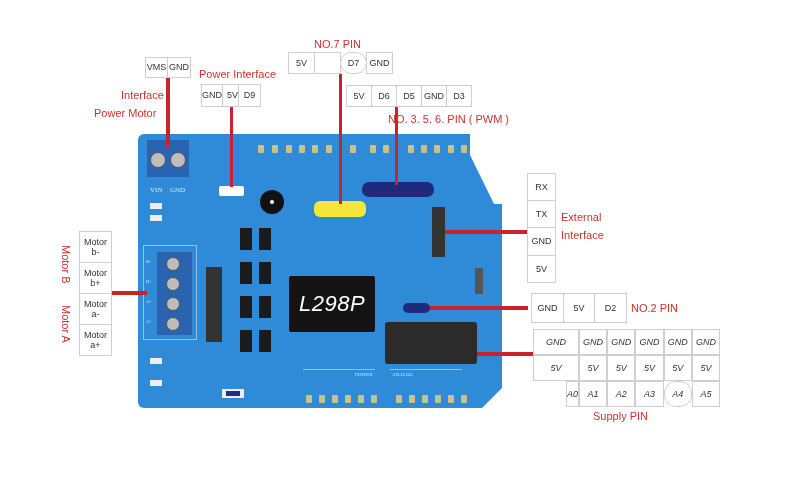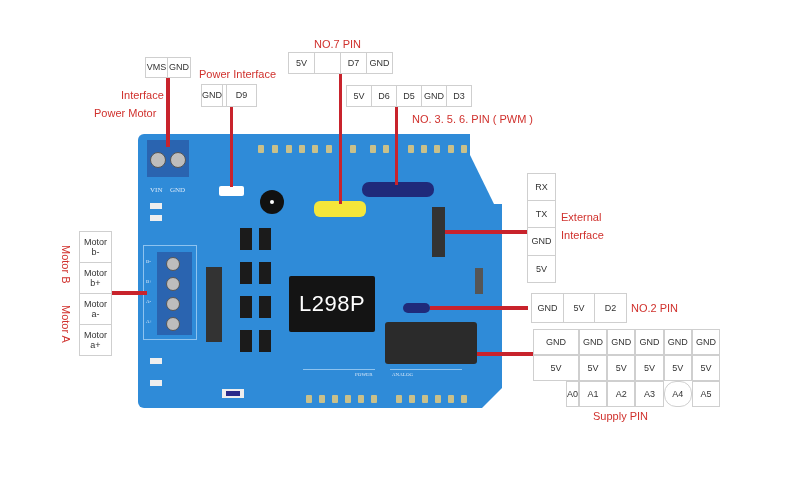--- a/index.html
+++ b/index.html
@@ -1,17 +1,17 @@
 <!DOCTYPE html>
 <html><head>
 <meta charset="utf-8">
 <style>
   html,body{margin:0;padding:0;background:#fff;}
   body{width:799px;height:480px;position:relative;overflow:hidden;font-family:"Liberation Sans",sans-serif;}
-  .abs{position:absolute;}
+  .abs{position:absolute;font-style:italic;}
   .cell{position:absolute;box-sizing:border-box;border:1px solid #cfcfcf;background:#fff;color:#333;font-size:9px;display:flex;align-items:center;justify-content:center;text-align:center;line-height:1.15;}
   .red-text{position:absolute;color:#d0312d;font-size:11px;white-space:nowrap;}
   .wire{position:absolute;background:#c8232c;}
   .board{position:absolute;left:138px;top:134px;width:364px;height:274px;background:#2f8bd8;border-radius:6px;}
   .pad{position:absolute;width:6px;height:8px;background:#c9c08a;border-radius:1px;}
   .blk{position:absolute;background:#1b1b1b;}
   .silk{position:absolute;color:#d8e8f8;font-size:5px;font-family:"Liberation Serif",serif;}
 </style>
 </head>
 <body>
@@ -121,34 +121,34 @@
 <div class="wire" style="left:112px;top:291px;width:35px;height:4px;"></div>
 
 <div class="cell" style="left:145px;top:57px;width:23px;height:21px;">VMS</div>
 <div class="cell" style="left:167px;top:57px;width:24px;height:21px;">GND</div>
 <div class="red-text" style="left:121px;top:89px;">Interface</div>
 <div class="red-text" style="left:94px;top:107px;">Power Motor</div>
 
 <div class="red-text" style="left:199px;top:68px;">Power Interface</div>
 <div class="cell" style="left:201px;top:84px;width:22px;height:23px;">GND</div>
 <div class="cell" style="left:222px;top:84px;width:21px;height:23px;">5V</div>
-<div class="cell" style="left:226px;top:84px;width:31px;height:23px;">D9</div>
+<div class="cell" style="left:238px;top:84px;width:23px;height:23px;">D9</div>
 
 <div class="red-text" style="left:314px;top:38px;">NO.7 PIN</div>
 <div class="cell" style="left:288px;top:52px;width:27px;height:22px;">5V</div>
 <div class="cell" style="left:314px;top:52px;width:27px;height:22px;"></div>
-<div class="cell" style="left:340px;top:52px;width:27px;height:22px;">D7</div>
+<div class="cell" style="left:340px;top:52px;width:27px;height:22px;border-radius:11px;">D7</div>
 <div class="cell" style="left:366px;top:52px;width:27px;height:22px;">GND</div>
 
 <div class="cell" style="left:346px;top:85px;width:26px;height:22px;">5V</div>
 <div class="cell" style="left:371px;top:85px;width:26px;height:22px;">D6</div>
 <div class="cell" style="left:396px;top:85px;width:26px;height:22px;">D5</div>
 <div class="cell" style="left:421px;top:85px;width:26px;height:22px;">GND</div>
 <div class="cell" style="left:446px;top:85px;width:26px;height:22px;">D3</div>
-<div class="red-text" style="left:412px;top:113px;">NO. 3. 5. 6. PIN ( PWM )</div>
+<div class="red-text" style="left:388px;top:113px;">NO. 3. 5. 6. PIN ( PWM )</div>
 
 <div class="cell" style="left:527px;top:173px;width:29px;height:28px;">RX</div>
 <div class="cell" style="left:527px;top:200px;width:29px;height:28px;">TX</div>
 <div class="cell" style="left:527px;top:227px;width:29px;height:29px;">GND</div>
 <div class="cell" style="left:527px;top:255px;width:29px;height:28px;">5V</div>
 <div class="red-text" style="left:561px;top:211px;">External</div>
 <div class="red-text" style="left:561px;top:229px;">Interface</div>
 
 <div class="cell" style="left:531px;top:293px;width:33px;height:30px;">GND</div>
 <div class="cell" style="left:563px;top:293px;width:32px;height:30px;">5V</div>

